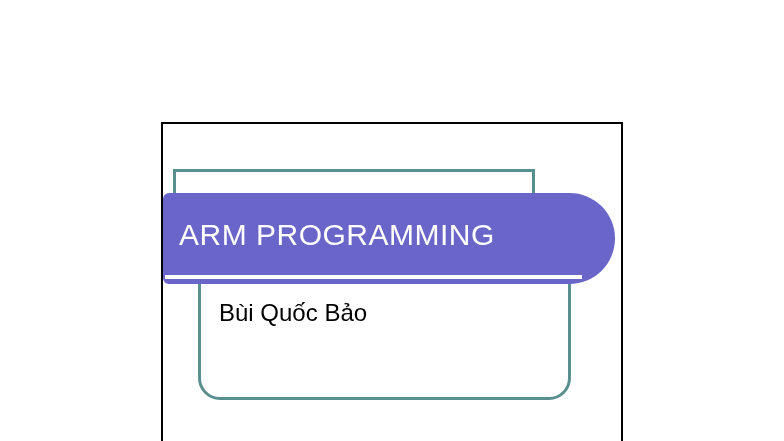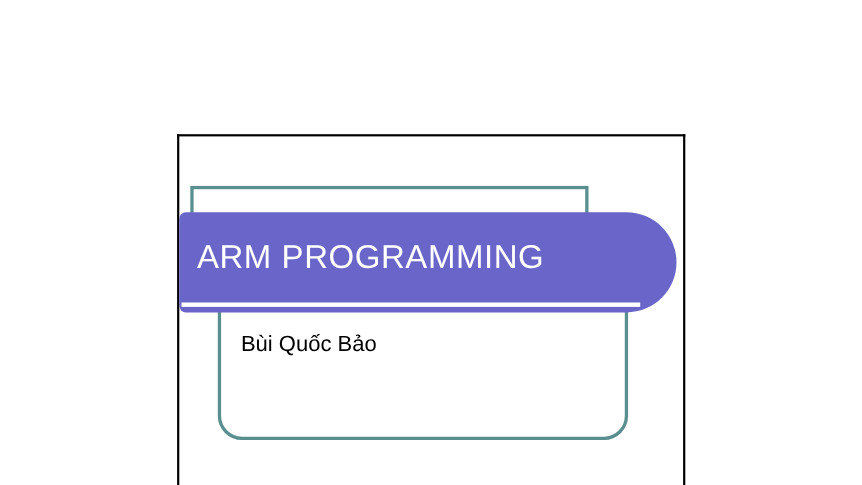--- a/index.html
+++ b/index.html
@@ -83,21 +83,21 @@
     line-height: 32px;
     letter-spacing: 0.5px;
     white-space: nowrap;
   }
 
   .slide-subtitle {
     position: absolute;
     left: 56px;
     top: 176px;
     color: var(--subtitle-text, #000000);
-    font-size: 20px;
+    font-size: 24px;
     line-height: 26px;
     white-space: nowrap;
     z-index: 3;
   }
 </style>
 </head>
 <body>
 
 <div class="stage">
   <div class="slide">

